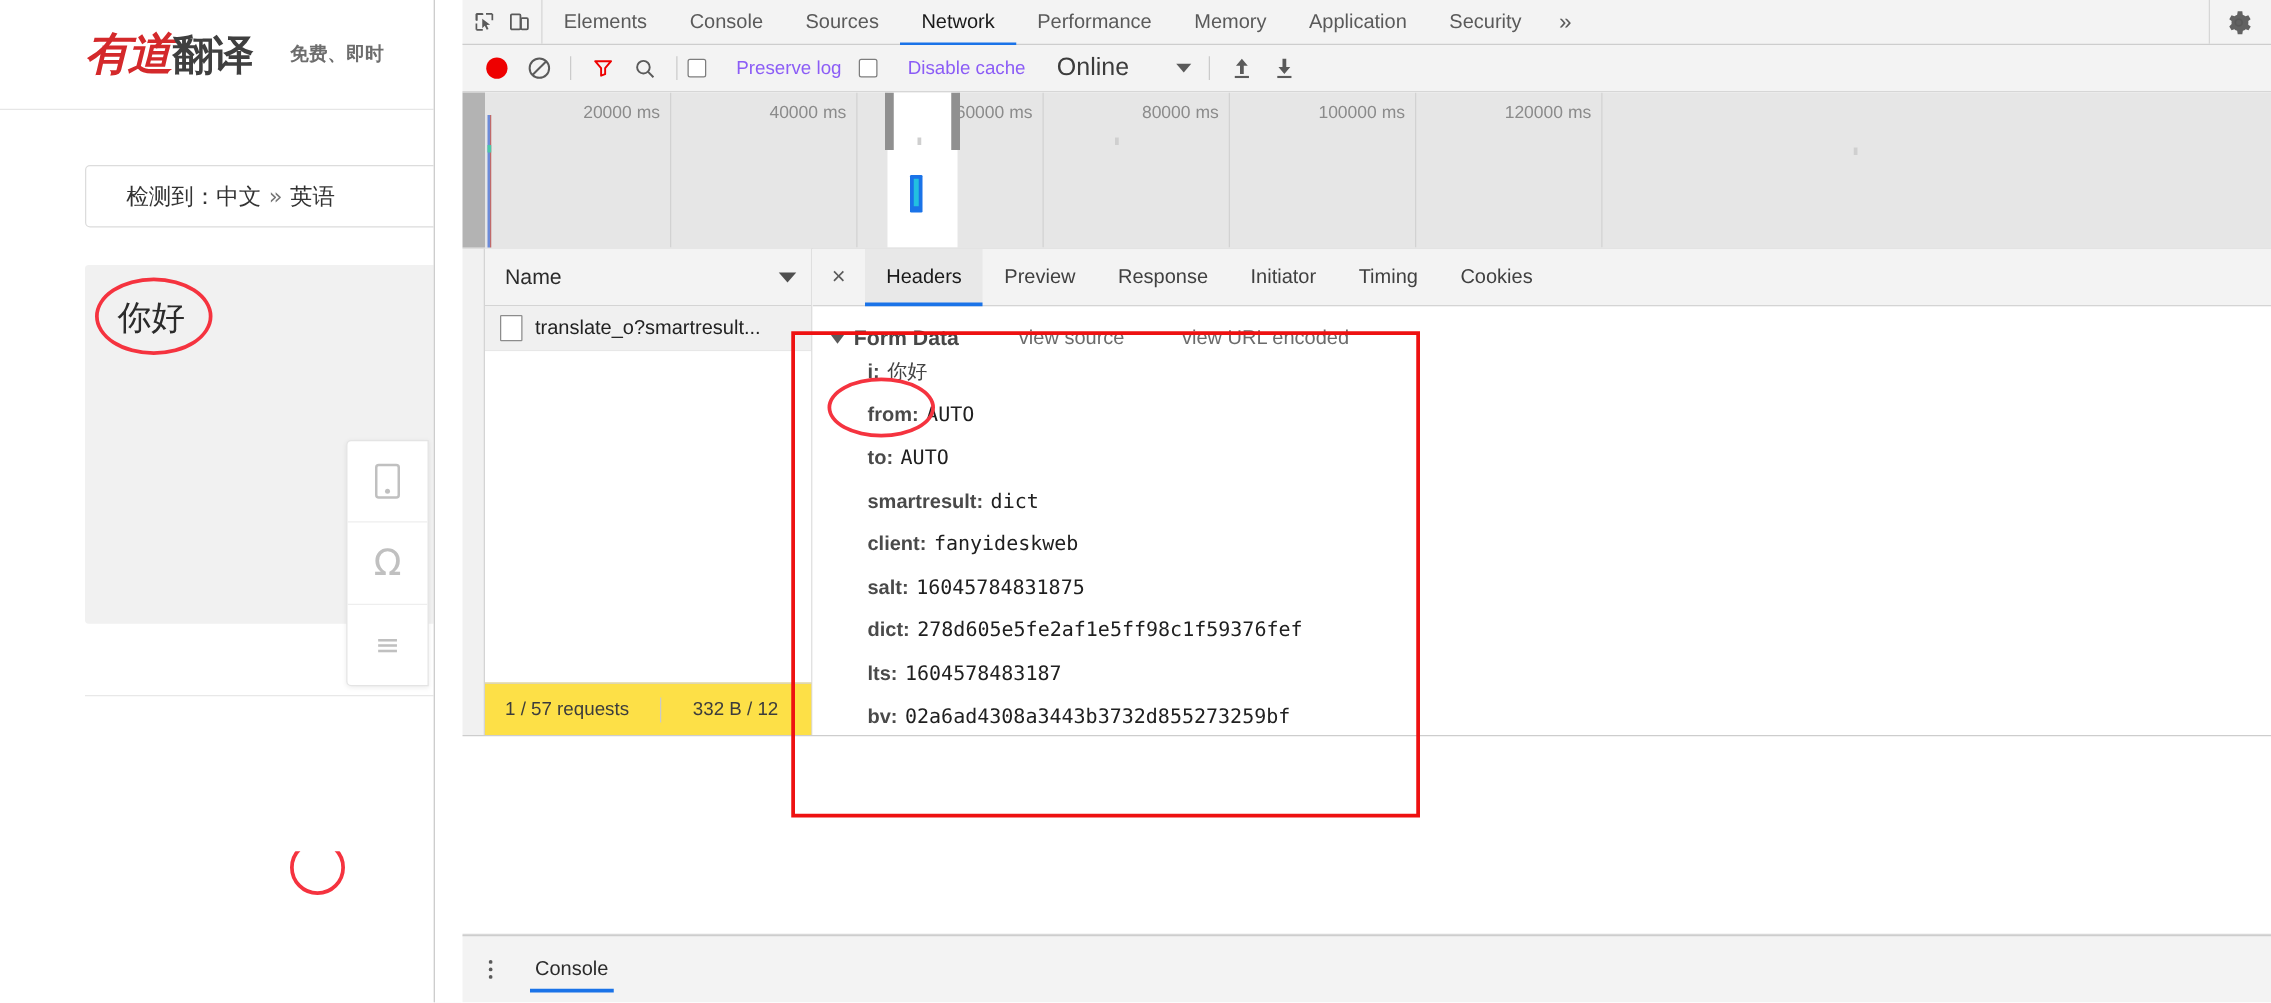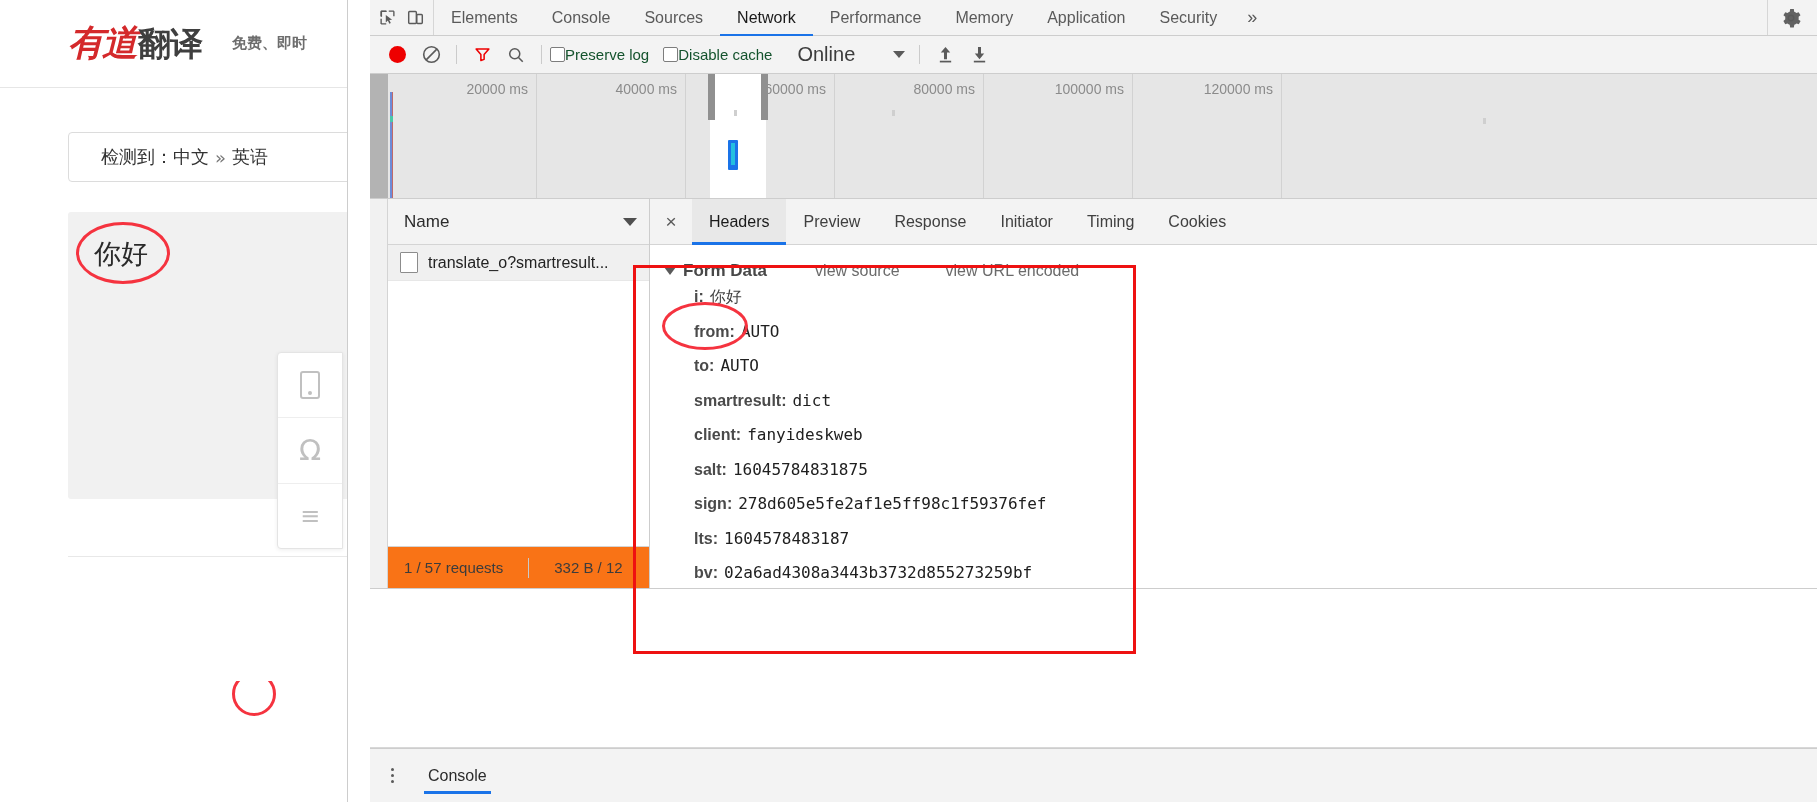--- a/index.html
+++ b/index.html
@@ -218,22 +218,22 @@
     padding-left: 10px;
     gap: 0;
   }
   .tb-btn { display:flex; align-items:center; justify-content:center; width: 34px; height: 34px; }
   .dot-record { width: 17px; height: 17px; border-radius: 50%; background: #ee0000; }
   .ico-clear { width: 19px; height: 19px; display:block; }
   .ico-filter { width: 17px; height: 17px; display:block; }
   .ico-search { width: 18px; height: 18px; display:block; }
   .tb-sep { width: 1px; height: 19px; background: #cbcbcb; margin: 0 8px; }
   .tb-check {
-    display: flex; align-items: center; gap: 0;
-    font-size: 15px; color: #14532d;
+    display: flex; align-items: center; gap: 24px;
+    font-size: 15px; color: #8b5cf6;
     margin-right: 14px;
     white-space: nowrap;
   }
   .tb-check .box {
     width: 15px; height: 15px;
     border: 1px solid #7d7d7d;
     border-radius: 2px;
     background: #fff;
   }
   .tb-select {
@@ -364,21 +364,21 @@
     background: #fff;
     border-radius: 1px;
   }
   .reqrow .name {
     font-size: 16px; color: #222;
     white-space: nowrap; overflow: hidden;
   }
   .reqlist-body { flex: 1; background: #fff; }
   .reqlist-status {
     height: 42px;
-    background: #f97316;
+    background: #fde047;
     border-top: 1px solid #d4d4d4;
     display: flex; align-items: center;
     padding-left: 16px;
     font-size: 15px; color: #3c3c3c;
     white-space: nowrap;
     gap: 11px;
   }
   .status-sep { width:1px; height:20px; background:#c9c9c9; margin: 0 14px; }
 
   
@@ -745,21 +745,21 @@
             </div>
             <div class="fd-row">
               <span class="fd-key">client:</span>
               <span class="fd-val">fanyideskweb</span>
             </div>
             <div class="fd-row">
               <span class="fd-key">salt:</span>
               <span class="fd-val">16045784831875</span>
             </div>
             <div class="fd-row">
-              <span class="fd-key">sign:</span>
+              <span class="fd-key">dict:</span>
               <span class="fd-val">278d605e5fe2af1e5ff98c1f59376fef</span>
             </div>
             <div class="fd-row">
               <span class="fd-key">lts:</span>
               <span class="fd-val">1604578483187</span>
             </div>
             <div class="fd-row">
               <span class="fd-key">bv:</span>
               <span class="fd-val">02a6ad4308a3443b3732d855273259bf</span>
             </div>

